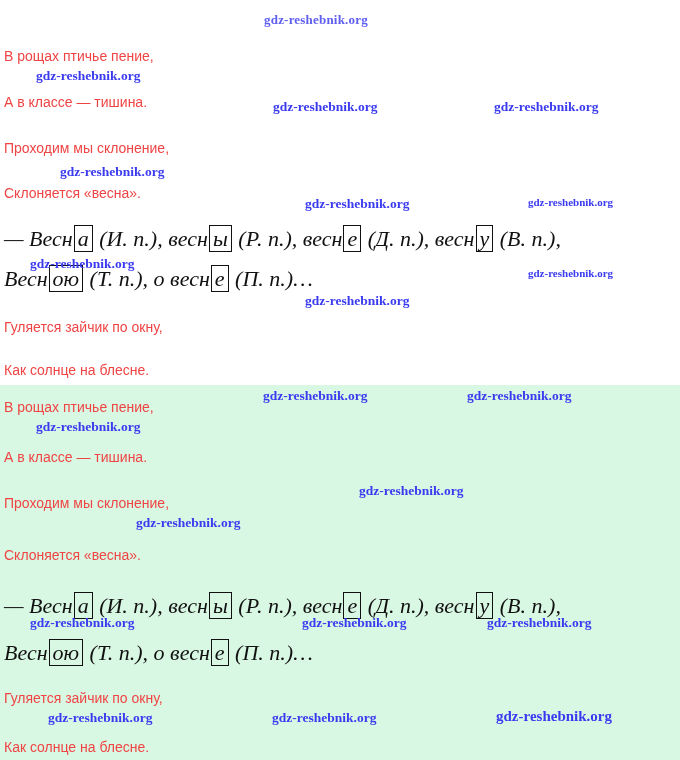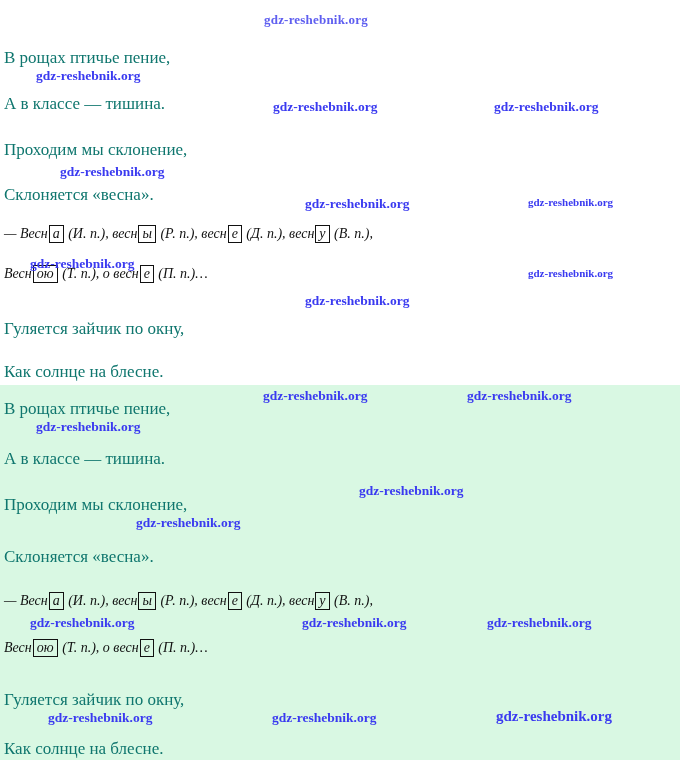--- a/index.html
+++ b/index.html
@@ -41,23 +41,23 @@
     left: 264px;
     top: 5px;
     font-family: "Liberation Serif", serif;
     font-weight: bold;
     font-size: 13px;
     color: #5e5ef0;
     letter-spacing: 0.2px;
   }
   .line {
     position: absolute;
-    font-family: Liberation Serif, serif;
-    font-size: 17px;
-    color: #0f766e;
+    font-family: Liberation Sans, sans-serif;
+    font-size: 14px;
+    color: #ef4444;
     white-space: nowrap;
   }
   .wm {
     position: absolute;
     font-family: "Liberation Serif", serif;
     font-weight: bold;
     font-size: 13.5px;
     color: #3a3af0;
     white-space: nowrap;
   }
@@ -70,21 +70,21 @@
     padding: 0 3px;
     margin: 0 1px;
     line-height: 1.15;
     font-style: italic;
   }
   .inline-row {
     position: absolute;
     white-space: nowrap;
     font-family: "Liberation Serif", serif;
     font-style: italic;
-    font-size: 14px;
+    font-size: 22px;
     color: #111;
   }
 </style>
 </head>
 <body>
 
 <div class="page">
 
   <div class="section-white"></div>
   <div class="section-green"></div>

